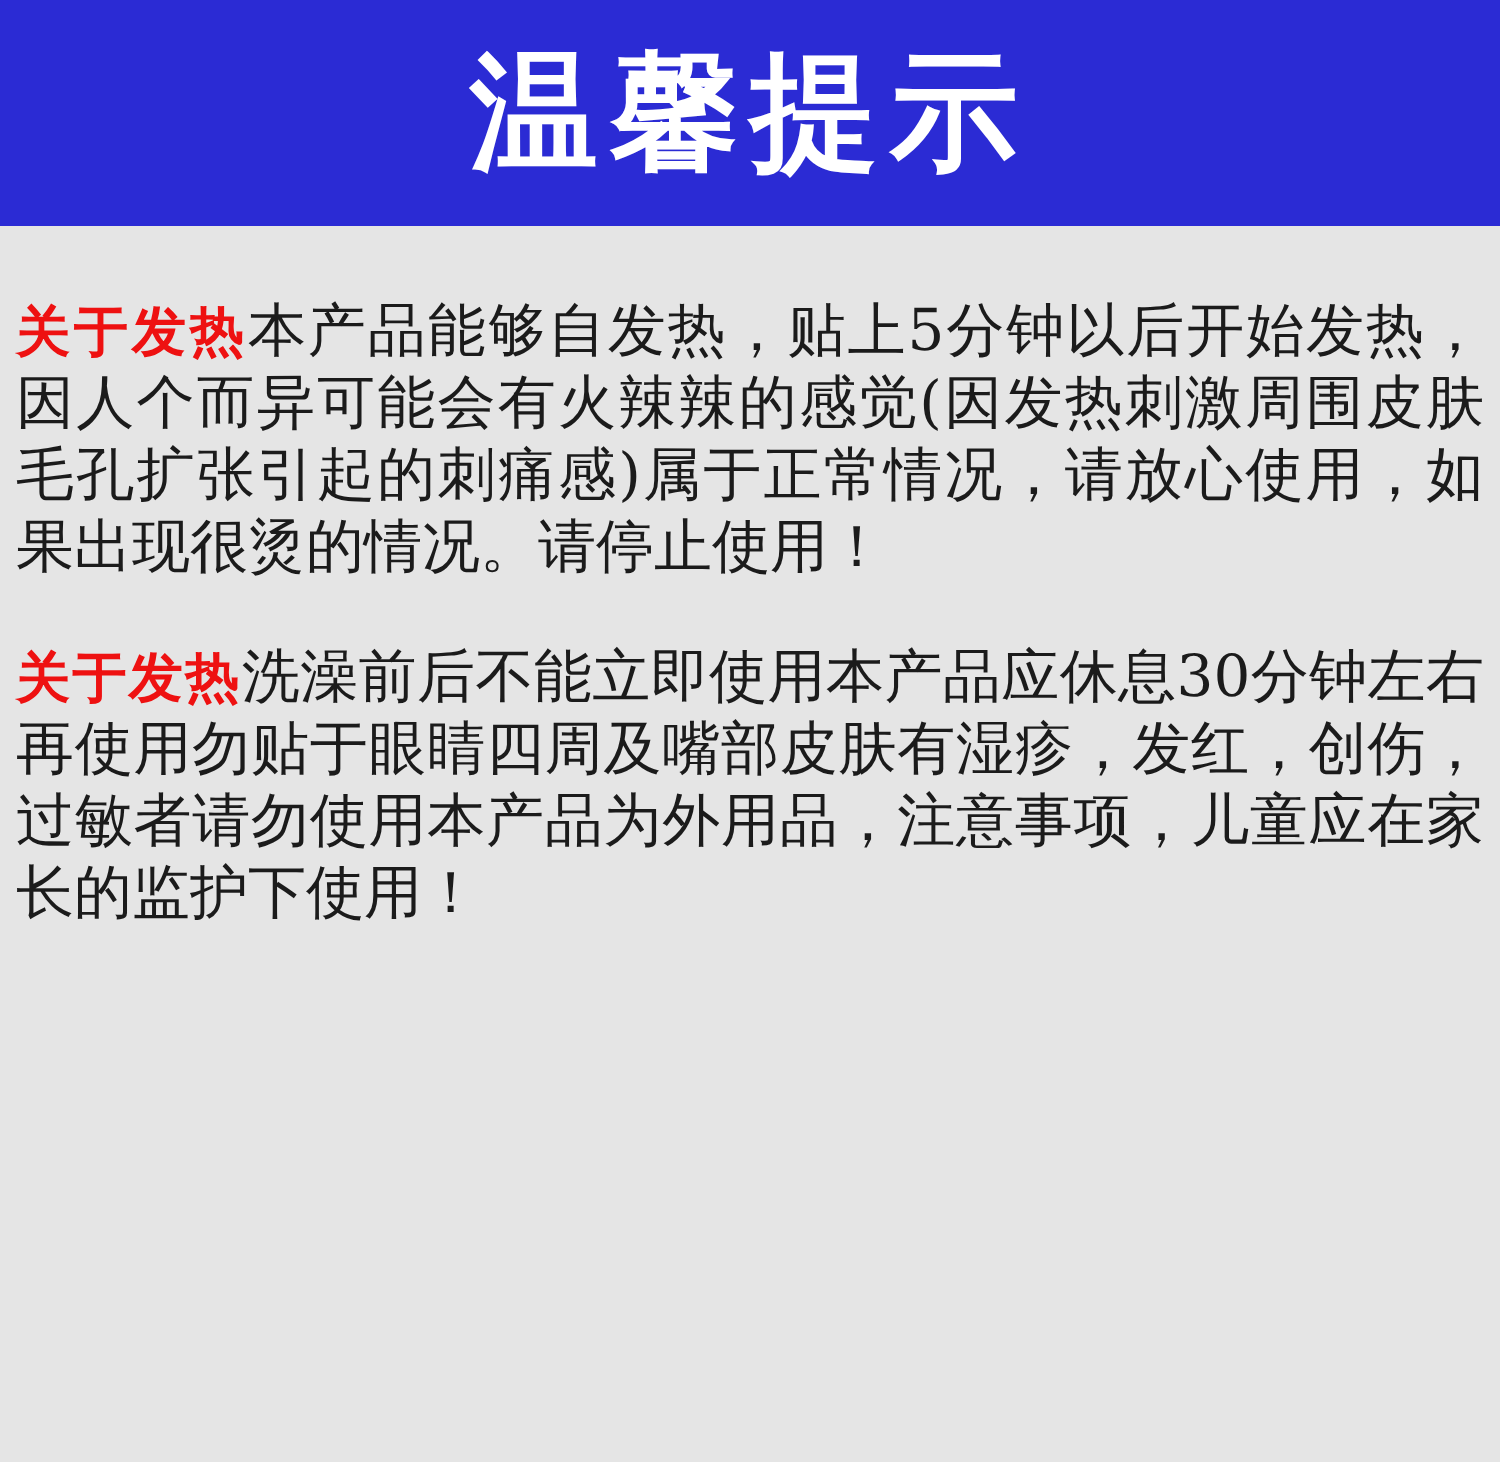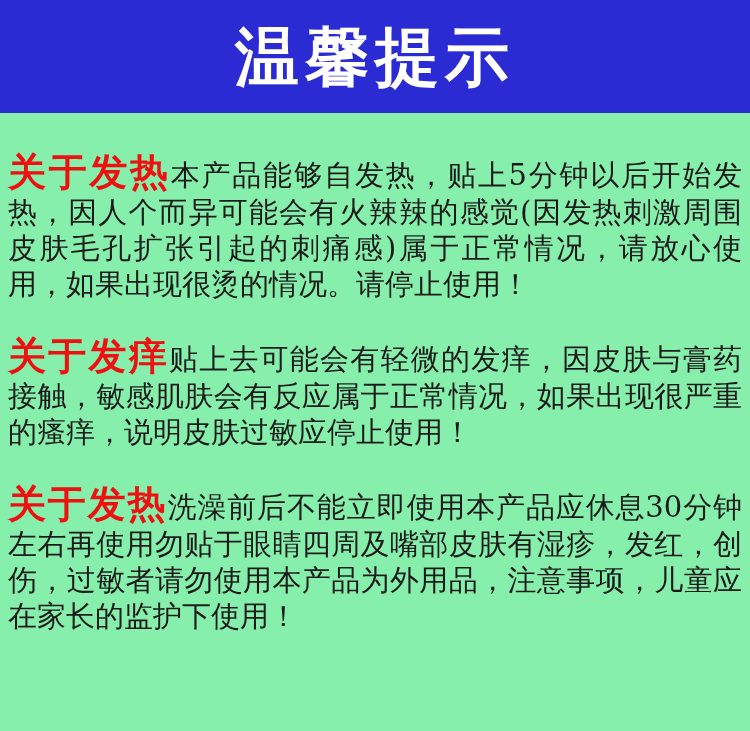--- a/index.html
+++ b/index.html
@@ -10,21 +10,21 @@
     width: 750px;
     height: 731px;
     background: #ffffff;
     font-family: "DejaVu Serif", serif;
     overflow: hidden;
   }
   .page {
     position: relative;
     width: 750px;
     height: 731px;
-    background: #86efac;
+    background: #e5e5e5;
     box-sizing: border-box;
   }
   .banner {
     width: 750px;
     height: 113px;
     background: #2b2bd4;
     display: flex;
     align-items: center;
     justify-content: center;
   }
@@ -48,21 +48,21 @@
     line-height: 1.24;
     color: #1b1b1b;
     text-align: justify;
     text-justify: inter-ideograph;
     letter-spacing: 0px;
     font-family: "DejaVu Serif", serif;
   }
   .heading {
     color: #ee1111;
     font-weight: bold;
-    font-size: 38px;
+    font-size: 27px;
     letter-spacing: 1px;
   }
   .body-text {
     color: #1b1b1b;
   }
 </style>
 </head>
 <body>
 
 <div class="page">
@@ -70,23 +70,20 @@
   <div class="banner">
     <div class="banner-title">温馨提示</div>
   </div>
 
   <div class="content">
 
     <div class="section">
       <p class="para"><span class="heading">关于发热</span><span class="body-text">本产品能够自发热，贴上5分钟以后开始发热，因人个而异可能会有火辣辣的感觉(因发热刺激周围皮肤毛孔扩张引起的刺痛感)属于正常情况，请放心使用，如果出现很烫的情况。请停止使用！</span></p>
     </div>
 
-    <div class="section">
-      <p class="para"><span class="heading">关于发痒</span><span class="body-text">贴上去可能会有轻微的发痒，因皮肤与膏药接触，敏感肌肤会有反应属于正常情况，如果出现很严重的瘙痒，说明皮肤过敏应停止使用！</span></p>
-    </div>
 
     <div class="section">
       <p class="para"><span class="heading">关于发热</span><span class="body-text">洗澡前后不能立即使用本产品应休息30分钟左右再使用勿贴于眼睛四周及嘴部皮肤有湿疹，发红，创伤，过敏者请勿使用本产品为外用品，注意事项，儿童应在家长的监护下使用！</span></p>
     </div>
 
   </div>
 
 </div>
 
 </body></html>

